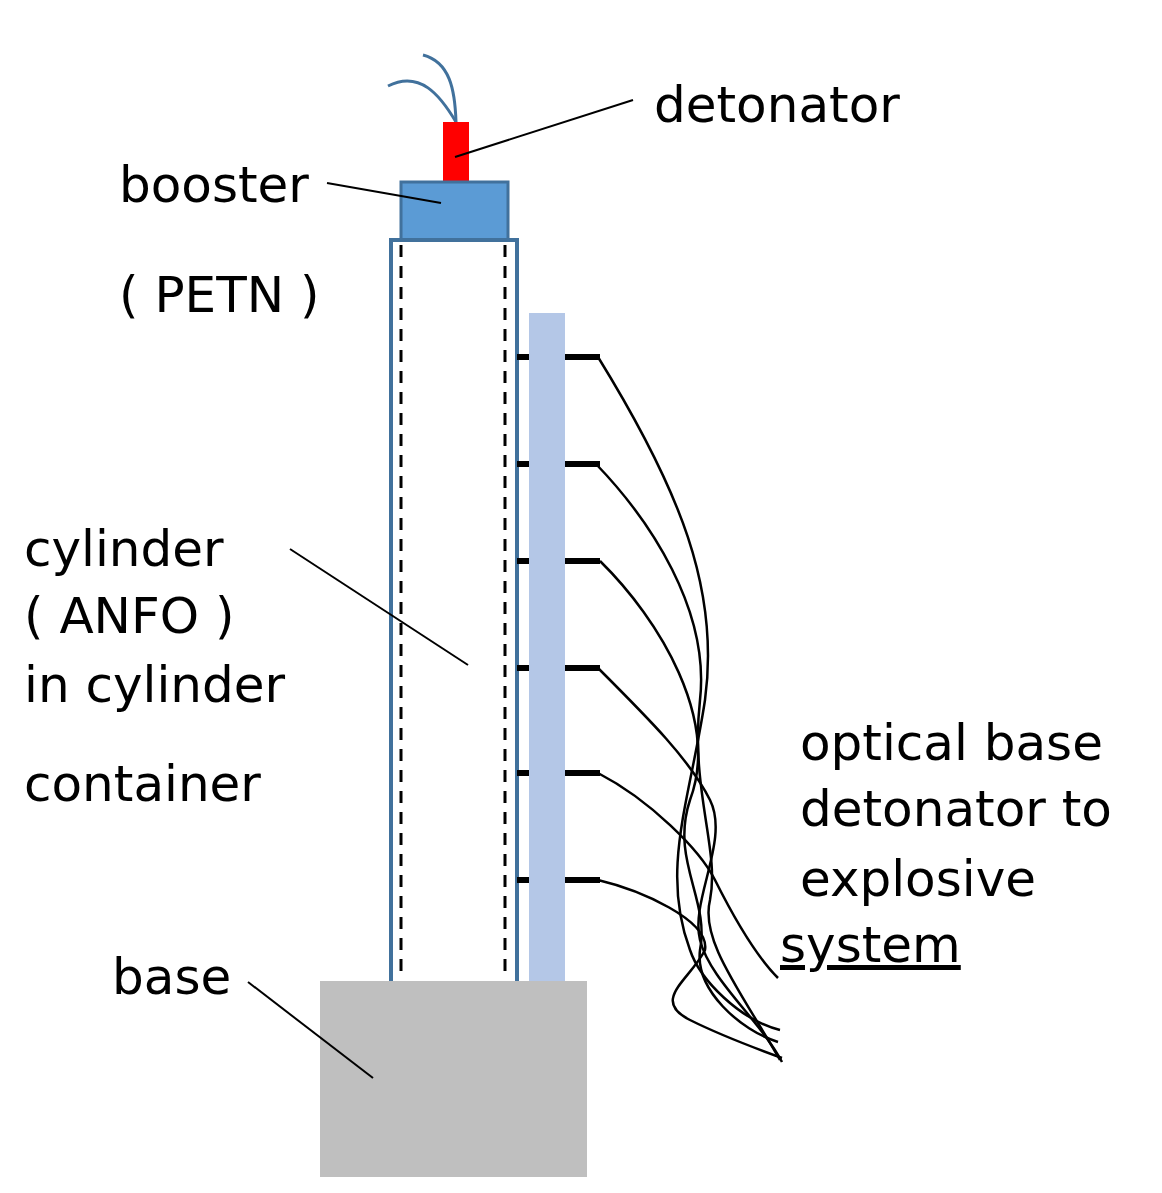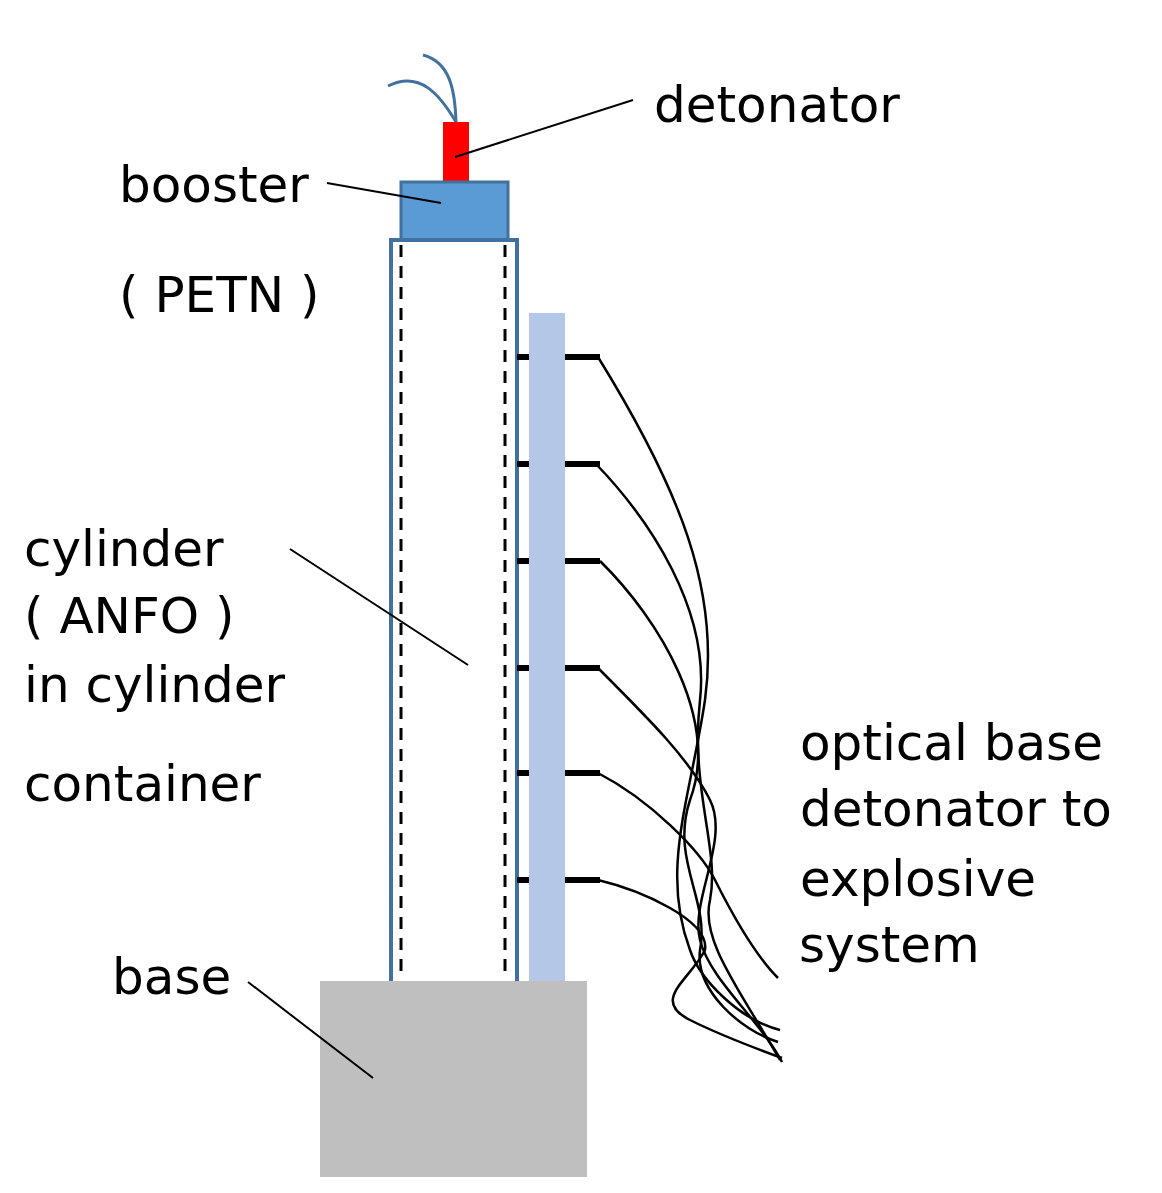--- a/index.html
+++ b/index.html
@@ -53,14 +53,14 @@
 <div class="lbl" style="left:654px;top:74px;">detonator</div>
 <div class="lbl" style="left:119px;top:154px;">booster</div>
 <div class="lbl" style="left:119px;top:220px;margin-top:44px;">( PETN )</div>
 <div class="lbl" style="left:24px;top:518px;">cylinder</div>
 <div class="lbl" style="left:24px;top:585px;">( ANFO )</div>
 <div class="lbl" style="left:24px;top:654px;">in cylinder</div>
 <div class="lbl" style="left:24px;top:720px;margin-top:33px;">container</div>
 <div class="lbl" style="left:800px;top:712px;">optical base</div>
 <div class="lbl" style="left:800px;top:778px;">detonator to</div>
 <div class="lbl" style="left:800px;top:848px;">explosive</div>
-<div class="lbl" style="left:799px;top:914px;">system</div>
+<div class="lbl" style="left:780px;top:914px;text-decoration:underline;">system</div>
 <div class="lbl" style="left:112px;top:946px;">base</div>
 
 </body></html>

